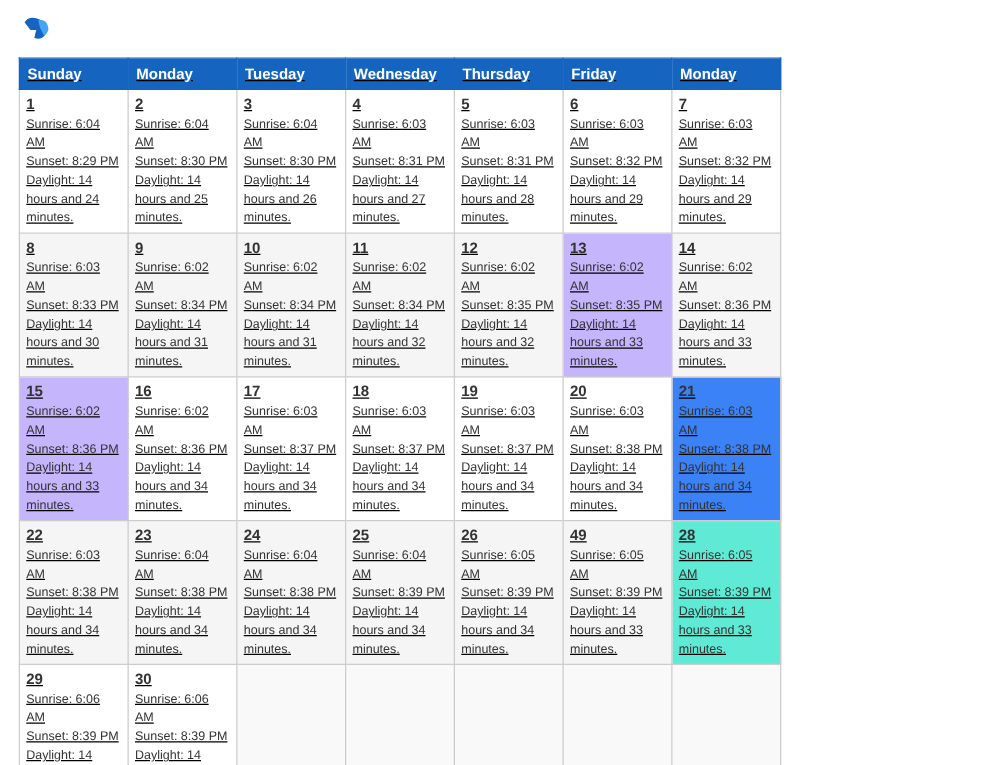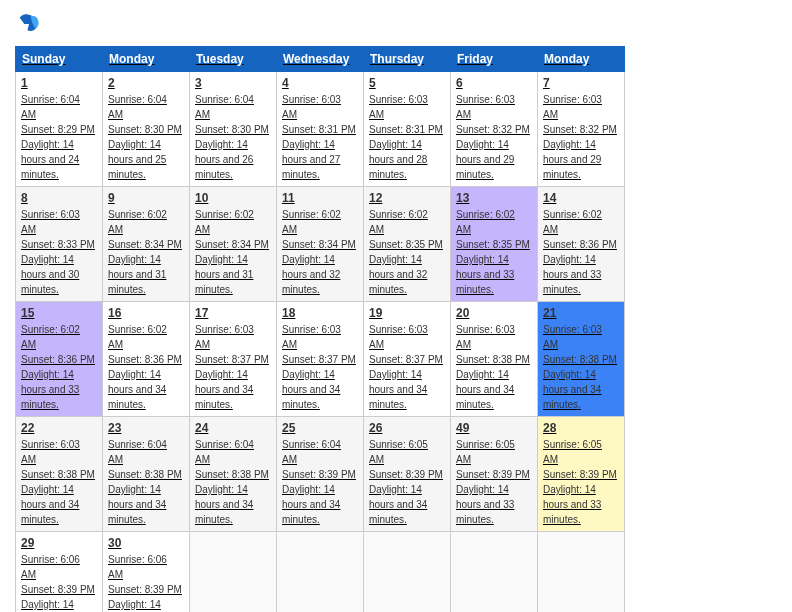--- a/index.html
+++ b/index.html
@@ -242,21 +242,21 @@
             <div class="day-info">Sunrise: 6:04 AM<br>Sunset: 8:39 PM<br>Daylight: 14 hours and 34 minutes.</div>
           </td>
           <td style="background: rgb(245, 245, 245);">
             <span class="day-number">26</span>
             <div class="day-info">Sunrise: 6:05 AM<br>Sunset: 8:39 PM<br>Daylight: 14 hours and 34 minutes.</div>
           </td>
           <td style="background: rgb(245, 245, 245);">
             <span class="day-number">49</span>
             <div class="day-info">Sunrise: 6:05 AM<br>Sunset: 8:39 PM<br>Daylight: 14 hours and 33 minutes.</div>
           </td>
-          <td style="background: #fef9c3;">
+          <td style="background: #5eead4;">
             <span class="day-number">28</span>
             <div class="day-info">Sunrise: 6:05 AM<br>Sunset: 8:39 PM<br>Daylight: 14 hours and 33 minutes.</div>
           </td>
         </tr>
         <tr>
           <td style="background: rgb(255, 255, 255);">
             <span class="day-number">29</span>
             <div class="day-info">Sunrise: 6:06 AM<br>Sunset: 8:39 PM<br>Daylight: 14 hours and 33 minutes.</div>
           </td>
           <td style="background: rgb(255, 255, 255); margin-top: 31px;">

